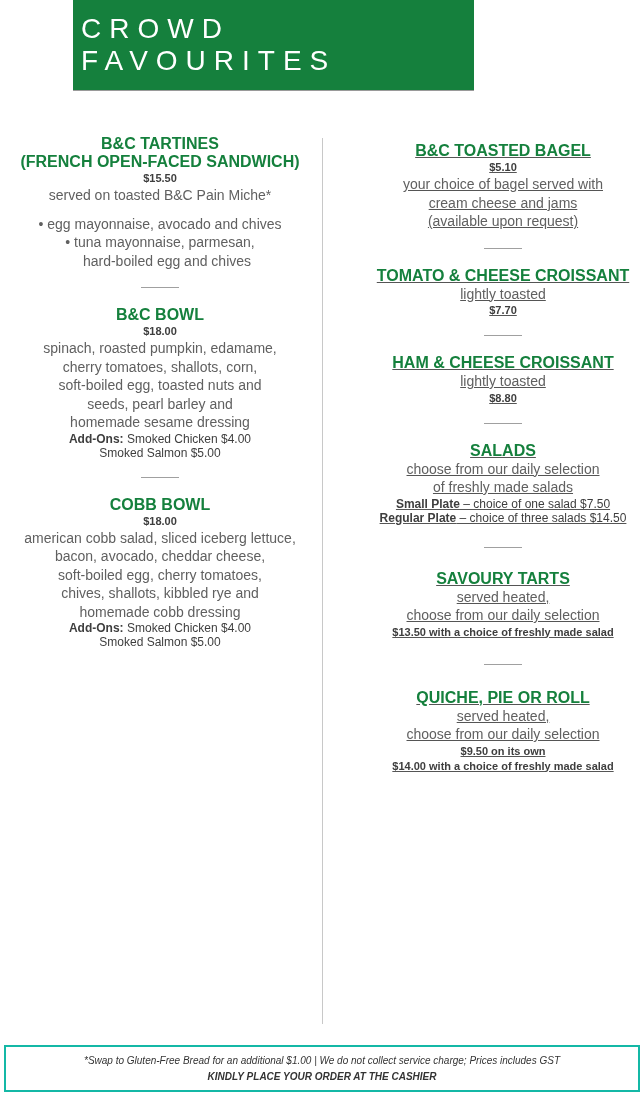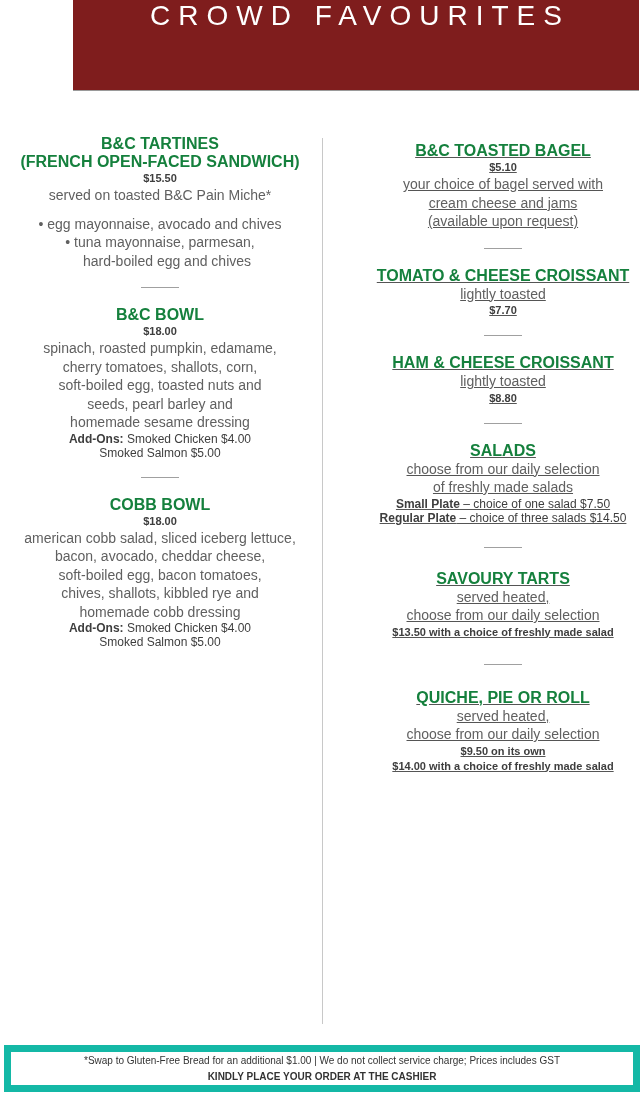--- a/index.html
+++ b/index.html
@@ -2,23 +2,23 @@
 <html><head>
 <meta charset="utf-8">
 <style>
   html, body { margin: 0; padding: 0; background: #ffffff; }
   body {
     width: 644px; height: 1095px; position: relative; overflow: hidden;
     font-family: "Liberation Sans", "DejaVu Sans", sans-serif;
     color: #555555;
   }
   .banner {
-    position: absolute; left: 73px; top: 0; width: 566px; height: 90px;
-    background: #7f1d1d; border-bottom: 1px solid #9a9a9a;
-    display: flex; align-items: flex-start; justify-content: center;
+    position: absolute; left: 73px; top: 0; width: 401px; height: 90px;
+    background: #15803d; border-bottom: 1px solid #9a9a9a;
+    display: flex; align-items: center; justify-content: center;
   }
   .banner-title {
     color: #ffffff; font-size: 28px; letter-spacing: 8px; font-weight: normal;
     padding-left: 8px;
   }
   .col-divider {
     position: absolute; left: 322px; top: 138px; width: 1px; height: 886px;
     background: #c8c8c8;
   }
   .col { position: absolute; text-align: center; }
@@ -31,22 +31,22 @@
   .price { font-weight: bold; color: #3e3e3e; font-size: 11px; line-height: 15px; }
   .desc { font-size: 14px; line-height: 18.5px; color: #606060; }
   .bullets { margin-top: 10px; }
   .addon { font-size: 12px; line-height: 14px; color: #3e3e3e; }
   .addon b { font-weight: bold; }
   .rule {
     width: 38px; height: 1px; background: #a0a0a0; margin: 17px auto 18px auto;
   }
   .footer {
     position: absolute; left: 4px; top: 1045px; width: 636px; height: 47px;
-    border: 7px solid #14b8a6; box-sizing: border-box; text-align: center;
-    font-size: 10px; color: #333333;
+    border: 2px solid #14b8a6; box-sizing: border-box; text-align: center;
+    font-style: italic; font-size: 10px; color: #333333;
     display: flex; flex-direction: column; justify-content: center;
   }
   .footer-note { line-height: 16px; }
   .footer-cta { font-weight: bold; line-height: 16px; }
   .w-nowrap { white-space: nowrap; }
 </style>
 </head>
 <body>
 
 <div class="banner">
@@ -86,21 +86,21 @@
     <div class="addon">Smoked Salmon $5.00</div>
   </section>
 
   <div class="rule"></div>
 
   <section>
     <div class="item-title">COBB BOWL</div>
     <div class="price">$18.00</div>
     <div class="desc w-nowrap">american cobb salad, sliced iceberg lettuce,</div>
     <div class="desc">bacon, avocado, cheddar cheese,</div>
-    <div class="desc">soft-boiled egg, bacon tomatoes,</div>
+    <div class="desc">soft-boiled egg, cherry tomatoes,</div>
     <div class="desc">chives, shallots, kibbled rye and</div>
     <div class="desc">homemade cobb dressing</div>
     <div class="addon">
       <b>Add-Ons:</b>
       <span>Smoked Chicken $4.00</span>
     </div>
     <div class="addon">Smoked Salmon $5.00</div>
   </section>
 </div>
 

